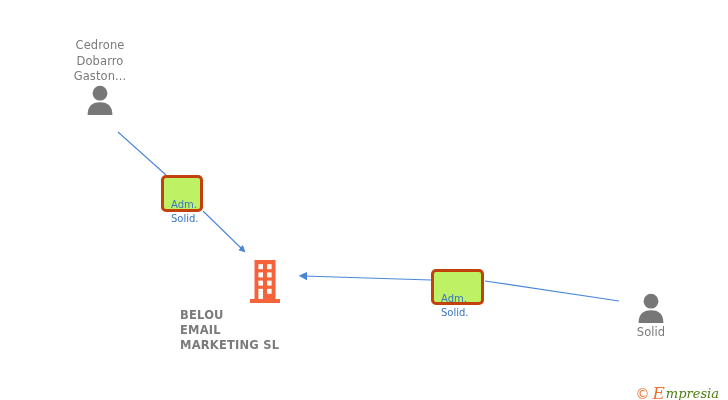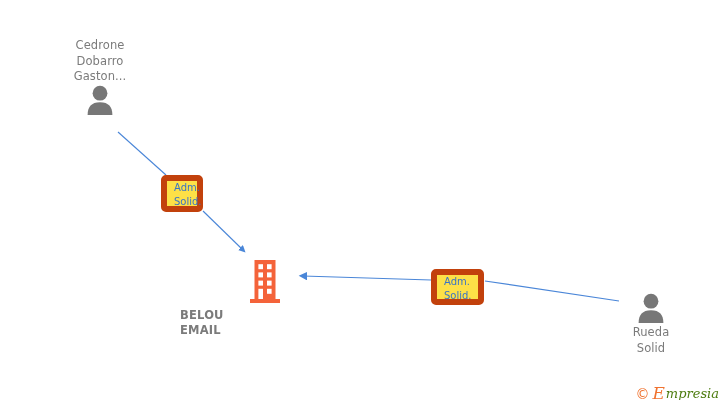--- a/index.html
+++ b/index.html
@@ -65,27 +65,27 @@
     color: #7b7b7b;
     margin-top: 4px;
     letter-spacing: 0.2px;
   }
   .company-name div {
     white-space: nowrap;
   }
   
   .rel-label {
     position: absolute;
-    background: #fde047;
-    border: 6px solid #c2410c;
+    background: #bef264;
+    border: 3px solid #c2410c;
     border-radius: 5px;
     color: #3a74c4;
     font-size: 10px;
     line-height: 14px;
-    padding: 0 7px 5px 7px;
+    padding: 20px 7px 5px 7px;
     text-align: left;
     white-space: nowrap;
     box-sizing: border-box;
   }
   
   .watermark {
     position: absolute;
     right: 9px;
     bottom: 6px;
     display: flex;
@@ -165,35 +165,35 @@
       <rect x="8.4" y="12.4" width="4.6" height="5" fill="#ffffff"></rect>
       <rect x="17" y="12.4" width="4.6" height="5" fill="#ffffff"></rect>
       <rect x="8.4" y="20.6" width="4.6" height="5" fill="#ffffff"></rect>
       <rect x="17" y="20.6" width="4.6" height="5" fill="#ffffff"></rect>
       <rect x="8.4" y="28.8" width="4.6" height="10.2" fill="#ffffff"></rect>
       <rect x="17" y="28.8" width="4.6" height="5" fill="#ffffff"></rect>
     </svg>
     <div class="company-name">
       <div>BELOU</div>
       <div>EMAIL</div>
+      <div>MARKETING SL</div>
     </div>
   </div>
 
   <div class="rel-label" style="left:431px; top:261px; width:53px; height:36px;">
     <div>Adm.</div>
     <div>Solid.</div>
   </div>
 
   <div class="person-node" style="left:581px; top:285px;">
     <svg class="avatar" width="32" height="30" viewBox="0 0 32 30">
       <circle cx="16" cy="8.2" r="7.4" fill="#777777"></circle>
       <path d="M16 17.2 C7.4 17.2 3.6 21.8 3.6 30 L28.4 30 C28.4 21.8 24.6 17.2 16 17.2 Z" fill="#777777"></path>
     </svg>
     <div class="person-name" style="margin-top:2px;">
-      <div>Rueda</div>
       <div>Solid</div>
     </div>
   </div>
 
   <div class="watermark">
     <span class="wm-copy">©</span>
     <span class="wm-e">E</span>
     <span class="wm-rest">mpresia</span>
   </div>
 

